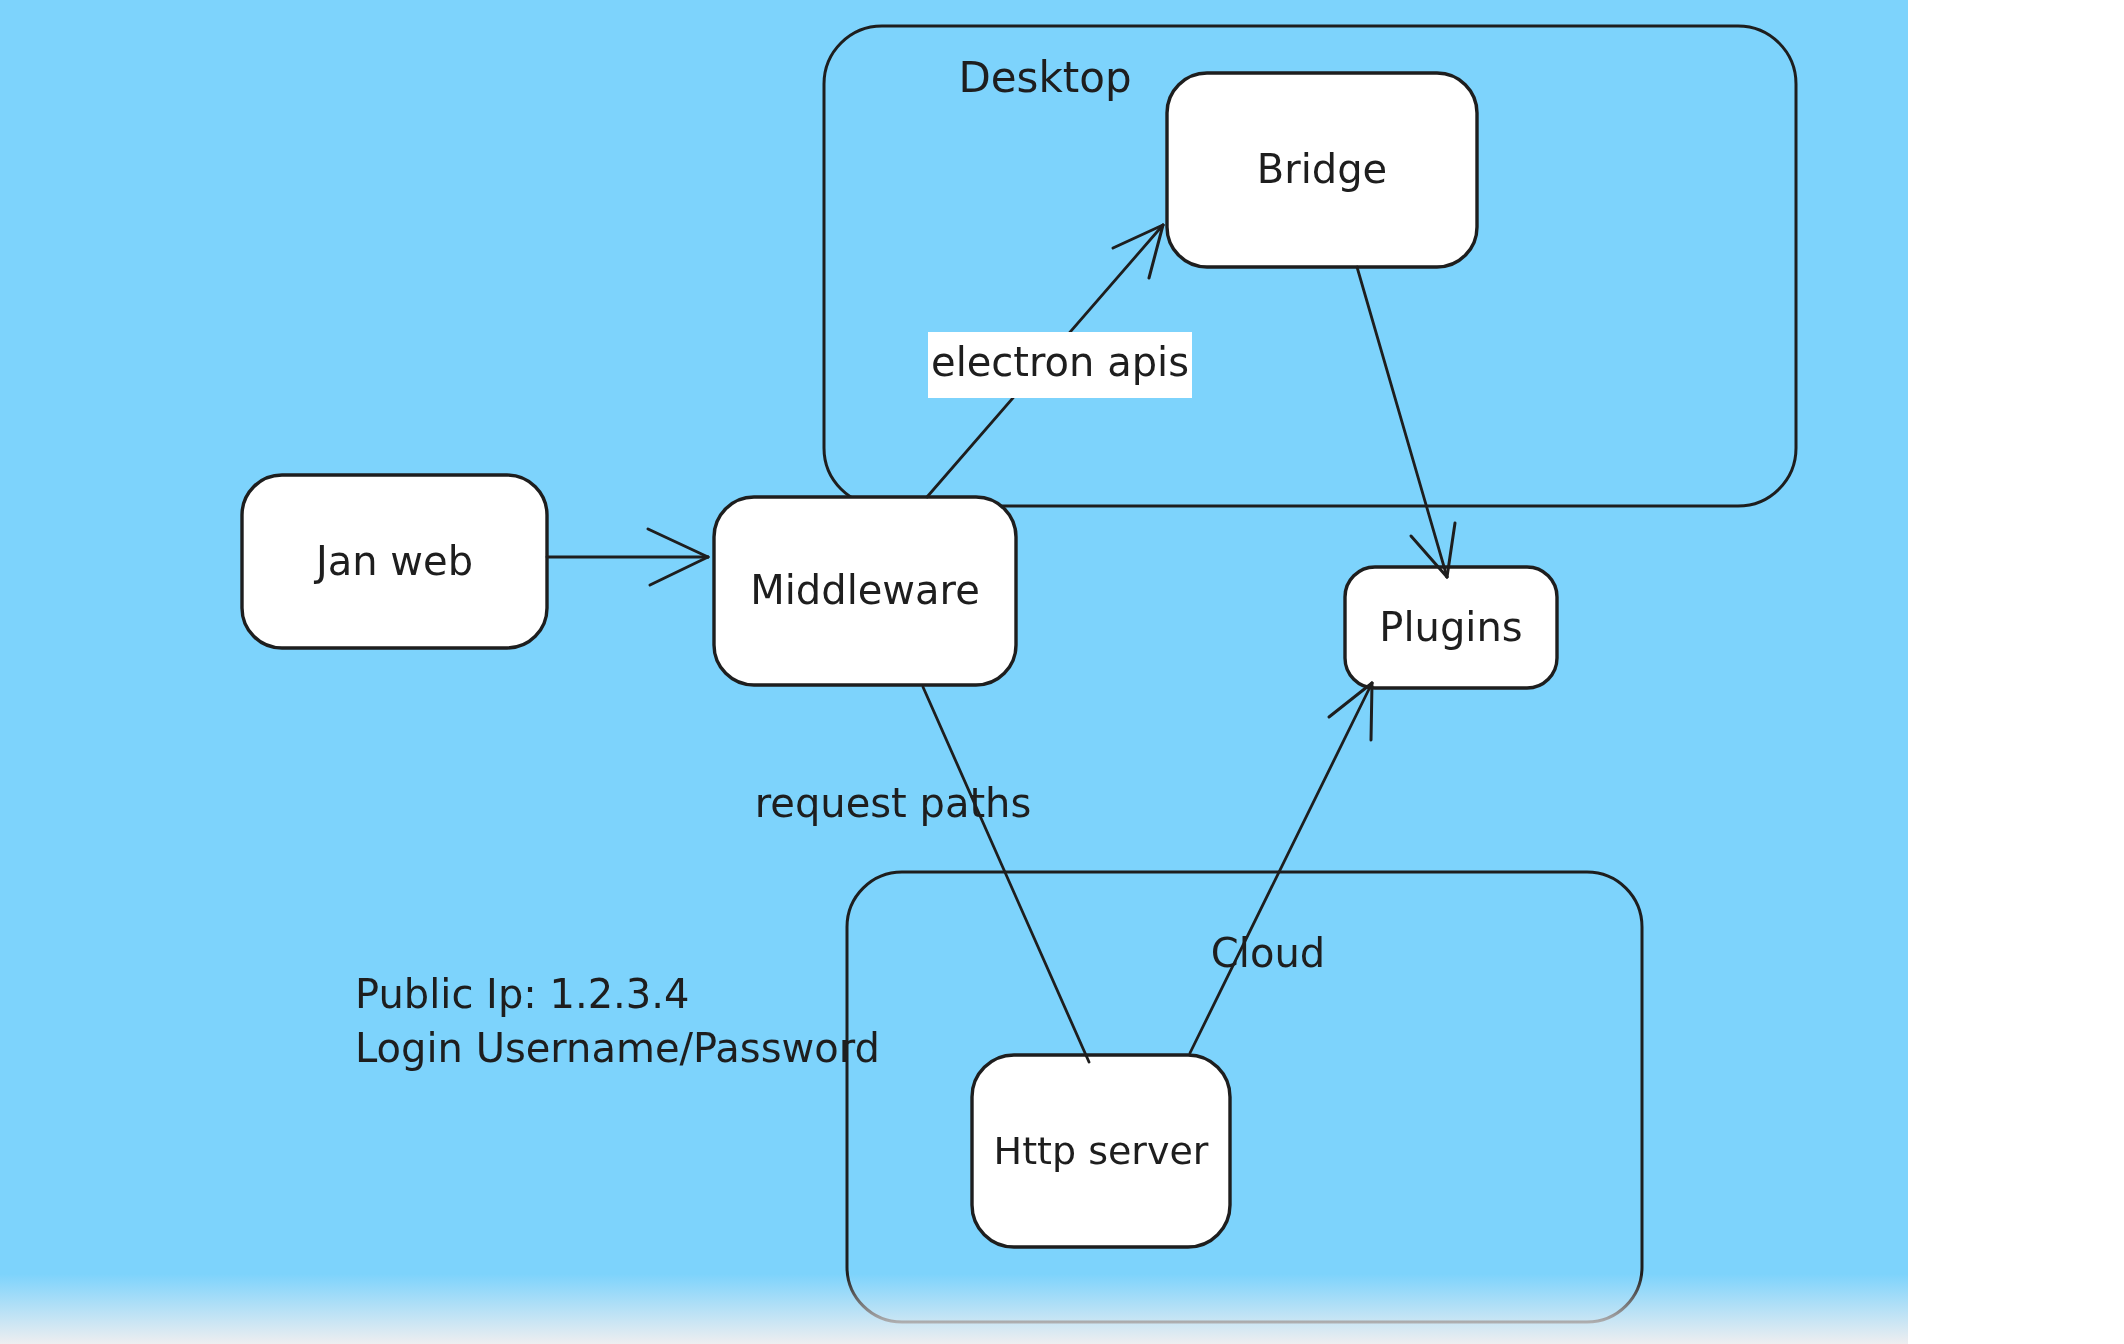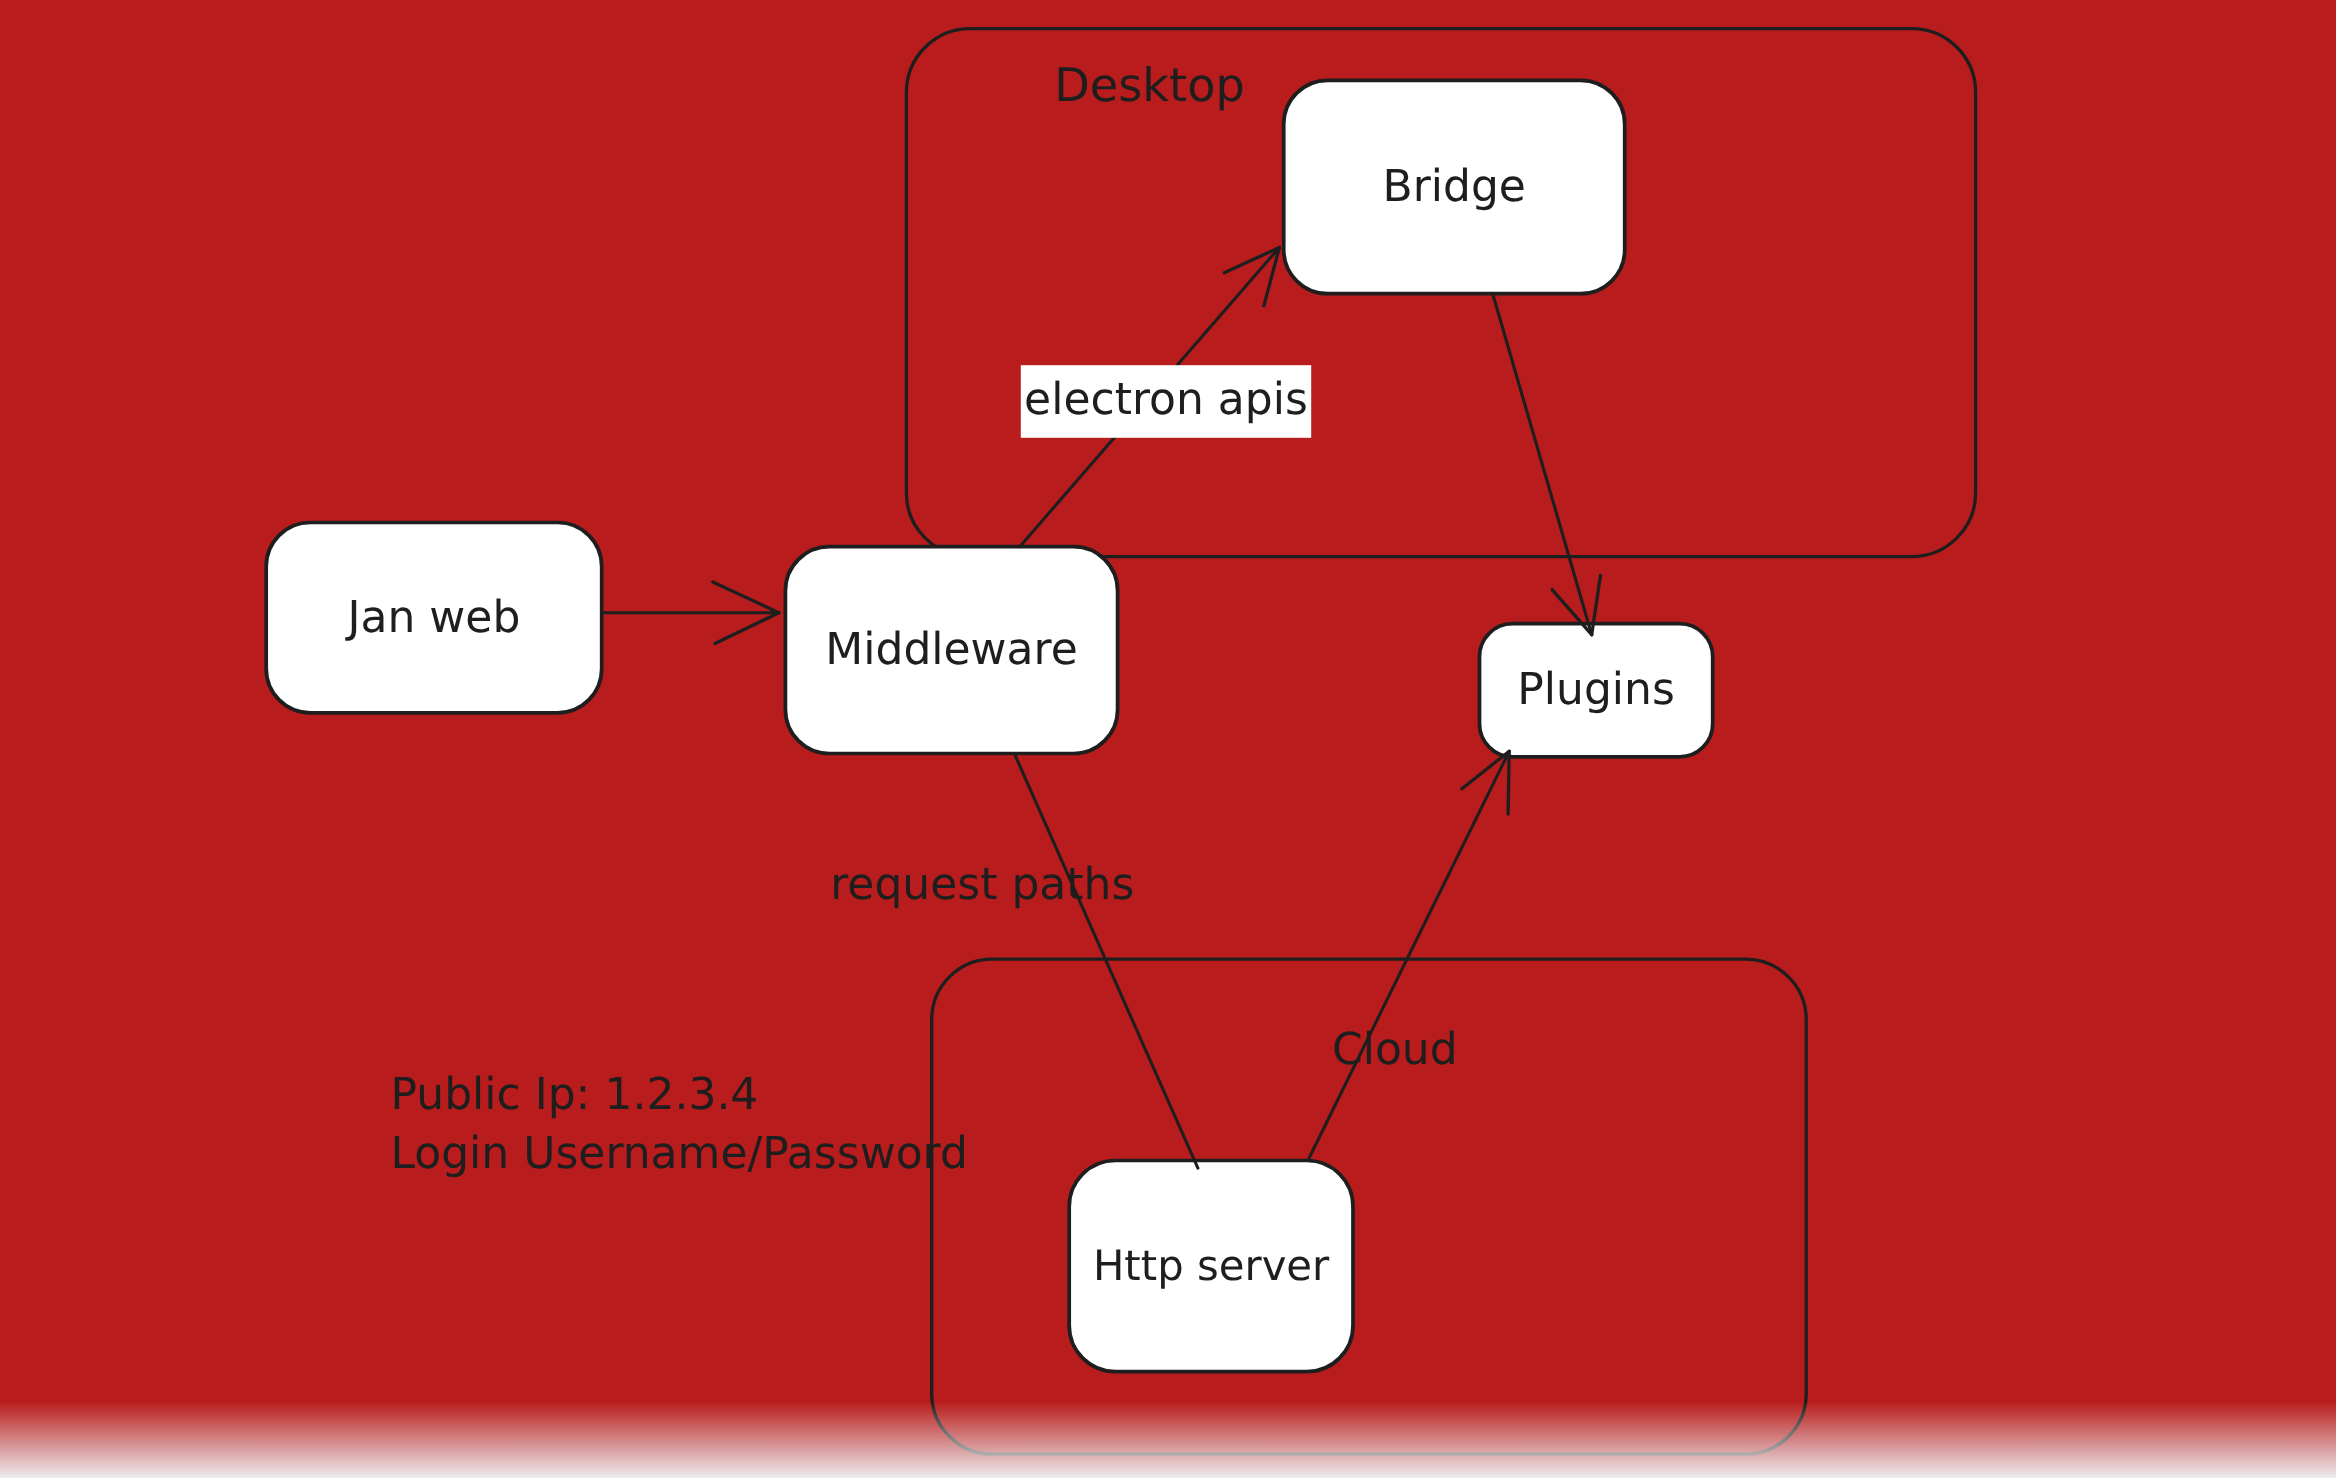--- a/index.html
+++ b/index.html
@@ -3,23 +3,23 @@
 <meta charset="utf-8">
 <style>
   html, body {
     margin: 0;
     padding: 0;
     background: #ffffff;
     font-family: "DejaVu Sans", "Liberation Sans", sans-serif;
   }
   #stage {
     position: relative;
-    width: 2124px;
+    width: 1908px;
     height: 1344px;
-    background: #b91c1c;
+    background: #7dd3fc;
     overflow: hidden;
   }
   #stage svg {
     position: absolute;
     left: 0;
     top: 0;
     display: block;
   }
   #bottom-fade {
     position: absolute;

